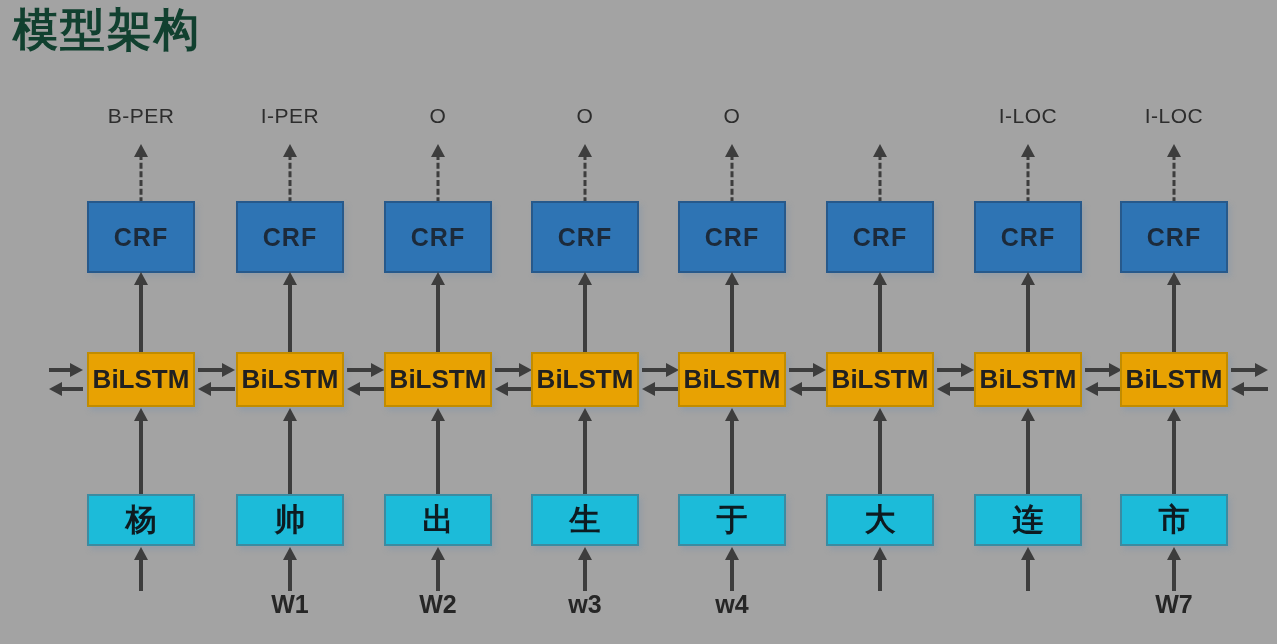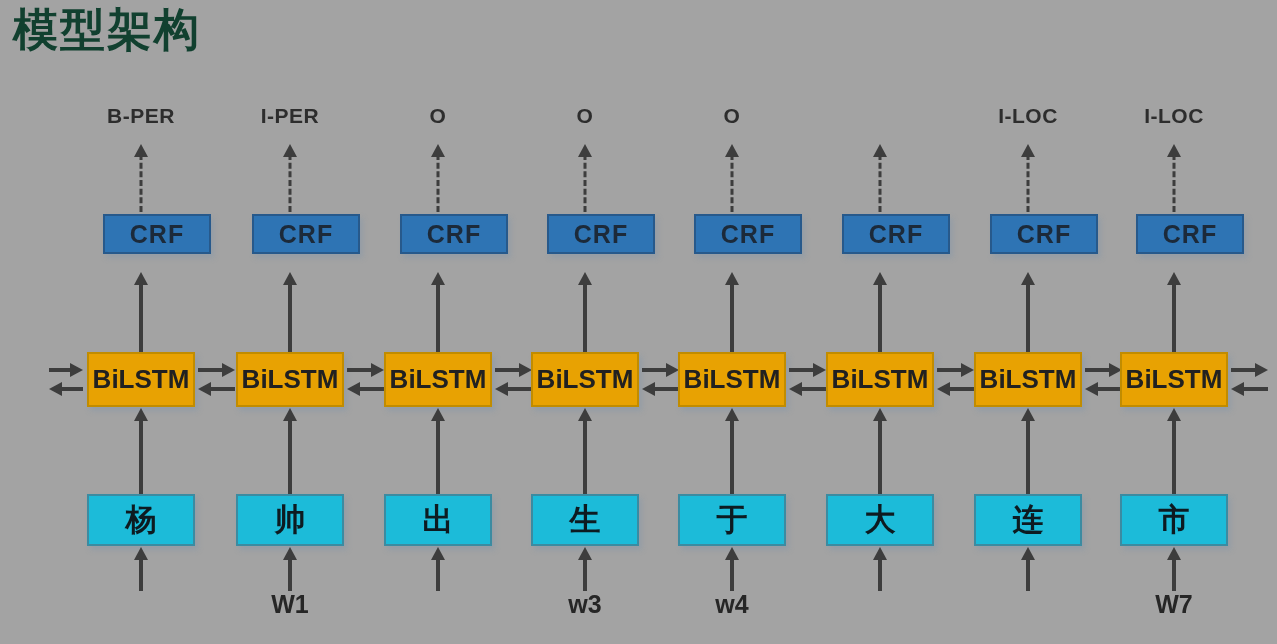--- a/index.html
+++ b/index.html
@@ -14,33 +14,33 @@
   }
   .title {
     position:absolute; left:13px; top:0px; margin:0;
     font-size:45px; font-weight:800; letter-spacing:2px;
     color:var(--title-color);
   }
   .column { position:absolute; top:0; width:108px; height:644px; }
 
   .tag {
     position:absolute; top:104px; left:-30px; right:-30px; text-align:center;
-    font-size:21px; font-weight:bold; color:#2d2d2d; letter-spacing:.5px;
+    font-size:21px; font-weight:normal; color:#2d2d2d; letter-spacing:.5px;
   }
   .wlabel {
     position:absolute; top:590px; left:-20px; right:-20px; text-align:center;
     font-size:25px; font-weight:bold; color:#262626;
   }
 
   .box {
     position:absolute; left:0; width:108px;
     display:flex; align-items:center; justify-content:center;
     font-weight:bold; box-shadow:3px 4px 5px rgba(130,150,170,.45);
   }
-  .crf    { top:214px; height:40px; background:var(--crf-fill);    border:2px solid #27598B; color:#1c2a3a; font-size:25px; letter-spacing:1px;margin-left:16px; }
+  .crf    { top:201px; height:72px; background:var(--crf-fill);    border:2px solid #27598B; color:#1c2a3a; font-size:25px; letter-spacing:1px; }
   .bilstm { top:352px; height:55px; background:var(--bilstm-fill); border:2px solid #C18C00; color:#212121; font-size:26px; }
   .char   { top:494px; height:52px; background:var(--char-fill);   border:2px solid #3B8BA1; color:#0d1b21; font-size:31px; }
 
   
   .v-arrow { position:absolute; left:50%; transform:translateX(-50%); width:16px; }
   .v-arrow .tip {
     position:absolute; top:0; left:1px; width:0; height:0;
     border-left:7px solid transparent; border-right:7px solid transparent;
     border-bottom:13px solid var(--arrow);
   }
@@ -167,20 +167,21 @@
       <div class="box bilstm">BiLSTM</div>
       <div class="v-arrow arr-bilstm">
           <span class="tip"></span>
           <span class="shaft"></span>
         </div>
       <div class="box char">出</div>
       <div class="v-arrow arr-char">
           <span class="tip"></span>
           <span class="shaft"></span>
         </div>
+      <div class="wlabel">W2</div>
       <div class="h-arrow right htop">
           <span class="shaft"></span>
           <span class="tip"></span>
         </div>
       <div class="h-arrow left hbot">
           <span class="shaft"></span>
           <span class="tip"></span>
         </div>
     </div>
 

